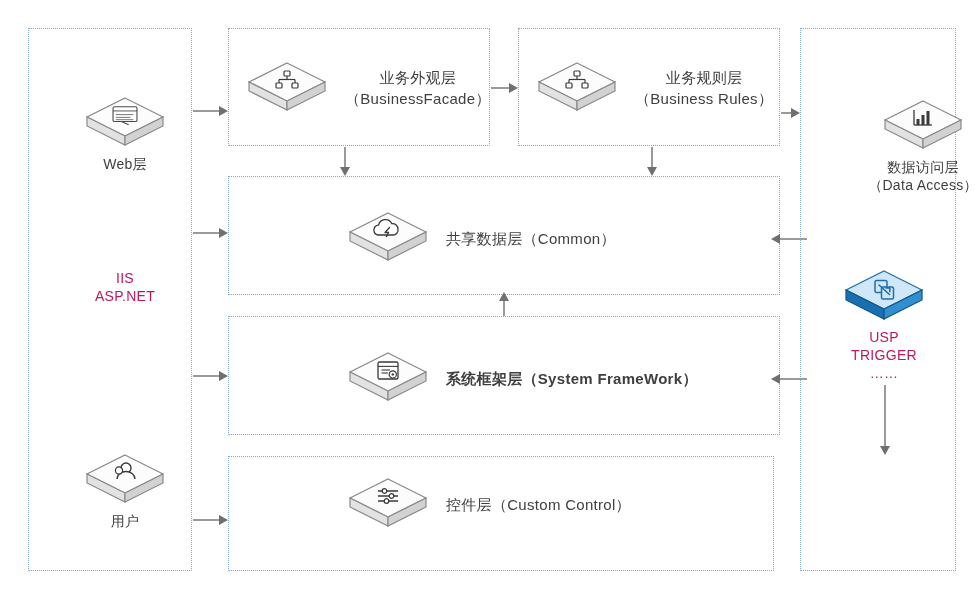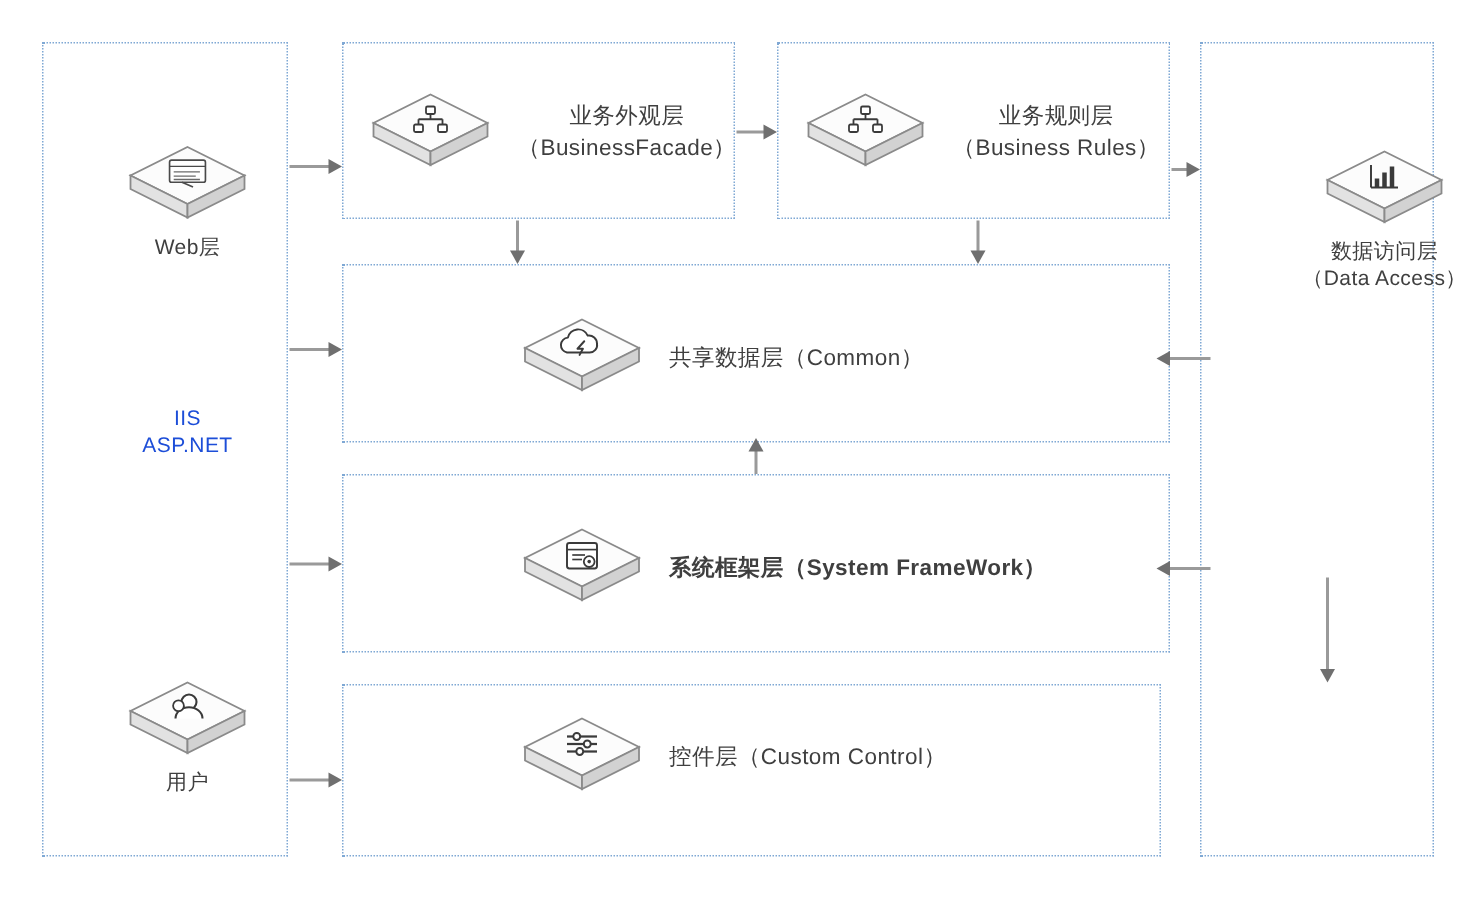--- a/index.html
+++ b/index.html
@@ -32,21 +32,21 @@
   }
   .node .caption{
     margin-top:4px;
     text-align:center;
     font-size:14px;
     line-height:18px;
     color:#3f3f3f;
     white-space:pre-line;
     letter-spacing:.3px;
   }
-  .node.blue .caption{ color:#1d4ed8; }
+  .node.blue .caption{ color:#be185d; }
 
   
   .hnode{
     position:absolute;
     display:flex;
     flex-direction:row;
     align-items:center;
   }
   .hnode .caption{
     margin-left:16px;
@@ -294,15 +294,33 @@
           <line x1="-10" y1="-1" x2="10" y2="-1" stroke="#3a3a3a" stroke-width="1.5"></line>
           <circle cx="3.5" cy="-1" r="2.3" fill="#ffffff" stroke="#3a3a3a" stroke-width="1.3"></circle>
           <line x1="-10" y1="4" x2="10" y2="4" stroke="#3a3a3a" stroke-width="1.5"></line>
           <circle cx="-1.5" cy="4" r="2.3" fill="#ffffff" stroke="#3a3a3a" stroke-width="1.3"></circle>
         </g>
       </svg>
     </span>
     <span class="caption">控件层（Custom Control）</span>
   </div>
 
+  <div class="node blue" style="left:828px;top:268px;width:112px;">
+    <span class="cube">
+      <svg width="84" height="56" viewBox="0 0 84 56">
+        <polygon points="42,3 80,22 42,41 4,22" fill="#cfe7f9" stroke="#1f6fa8" stroke-width="1.2"></polygon>
+        <polygon points="4,22 42,41 42,51 4,32" fill="#1a6fb0" stroke="#12558a" stroke-width="1.2"></polygon>
+        <polygon points="80,22 42,41 42,51 80,32" fill="#2f8fcf" stroke="#12558a" stroke-width="1.2"></polygon>
+        <g transform="translate(42,21)">
+          <rect x="-9" y="-8.5" width="12" height="12" rx="1.6" fill="#cfe7f9" stroke="#1f6fa8" stroke-width="1.5"></rect>
+          <rect x="-2.5" y="-2" width="12" height="12" rx="1.6" fill="#cfe7f9" stroke="#1f6fa8" stroke-width="1.5"></rect>
+          <path d="M -5 -4 L 5.5 5.5" stroke="#1f6fa8" stroke-width="1.6" stroke-linecap="round"></path>
+          <path d="M 2 -1 L 5.8 -1 L 5.8 2.6" fill="none" stroke="#1f6fa8" stroke-width="1.6" stroke-linecap="round" stroke-linejoin="round"></path>
+        </g>
+      </svg>
+    </span>
+    <span class="caption">USP
+TRIGGER
+……</span>
+  </div>
 
 
 </div>
 
 </body></html>

